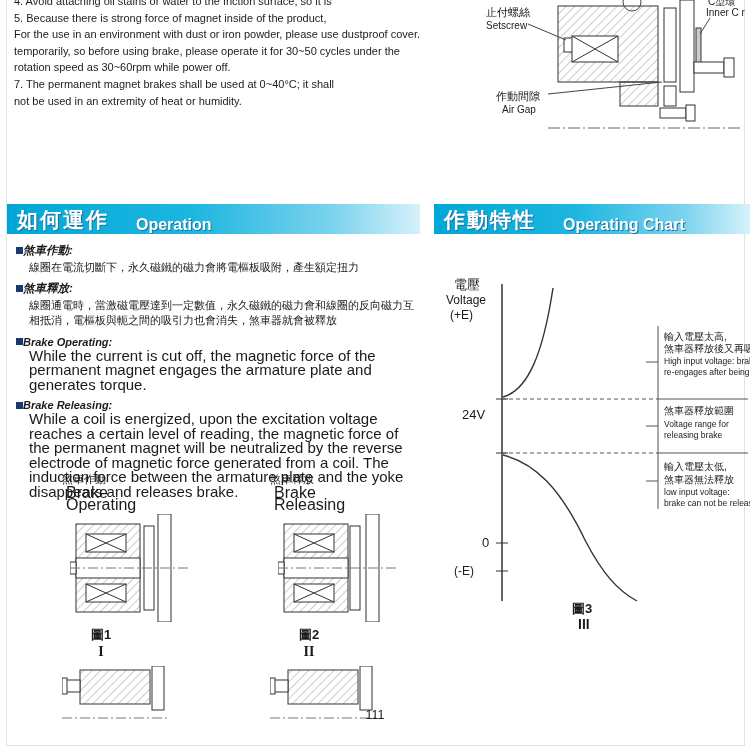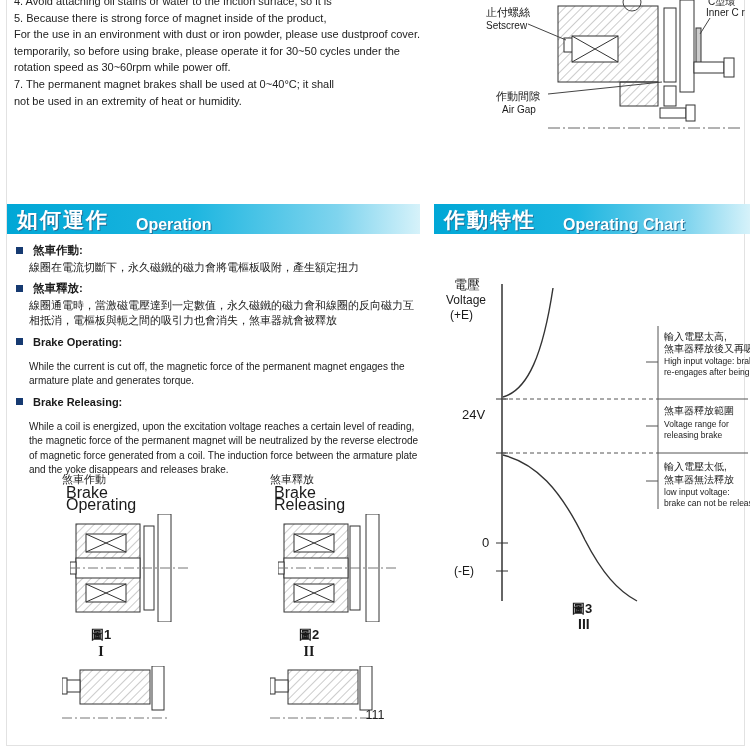--- a/index.html
+++ b/index.html
@@ -13,27 +13,27 @@
   .precautions{position:absolute;left:14px;top:-7px;width:452px;font-size:11px;line-height:16.6px;color:#222;}
   
   .hdr{position:absolute;height:30px;display:flex;align-items:flex-end;gap:27px;padding-left:10px;box-sizing:border-box;
        background:linear-gradient(90deg,#00a7d6 0%,#1db6e0 45%,#7fd4ee 80%,#d6f2fa 100%);}
   .hdr-left{left:7px;top:204px;width:413px;}
   .hdr-right{left:434px;top:204px;width:316px;}
   .hdr-zh{font-size:21px;font-weight:bold;color:#ffffff;letter-spacing:2px;text-shadow:1px 1px 0 #23719a;}
   .hdr-en{font-size:16px;font-weight:bold;color:#ffffff;text-shadow:1px 1px 0 #23719a;}
   
   .op-content{position:absolute;left:16px;top:243px;width:406px;}
-  .item-head{display:flex;align-items:center;gap:10px;}
+  .item-head{display:flex;align-items:center;gap:0;font-style:italic;}
   .bullet{width:7px;height:7px;background:#163a71;flex:0 0 auto;}
   .zh-title{font-size:11.5px;font-weight:bold;}
   .zh-body{padding-left:13px;font-size:11px;line-height:15.5px;margin:2px 0 5px;}
   .en-title{font-size:11px;font-weight:bold;}
   .en-item{margin-top:7px;}
-  .en-body{padding-left:13px;font-size:10px;line-height:14.5px;margin:12px 0 4px;width:390px;}
+  .en-body{padding-left:13px;font-size:15px;line-height:14.5px;margin:1px 0 4px;width:390px;}
   
   .figures{position:absolute;left:62px;top:472px;display:flex;gap:58px;}
   .fig-col{width:150px;}
   .fig-cap-zh{font-size:11px;}
   .fig-cap-en{font-size:16px;line-height:12px;white-space:pre-line;padding-left:4px;}
   .fig-main{margin:3px 0 0 8px;display:block;}
   .fig-label{margin:4px 0 0 24px;width:30px;text-align:center;}
   .fig-label .zh{font-size:13px;font-weight:bold;display:block;}
   .fig-label .rm{font-family:"Liberation Serif","DejaVu Serif",serif;font-size:14px;font-weight:bold;display:block;}
   .fig-small{margin:6px 0 0 0;display:block;}

